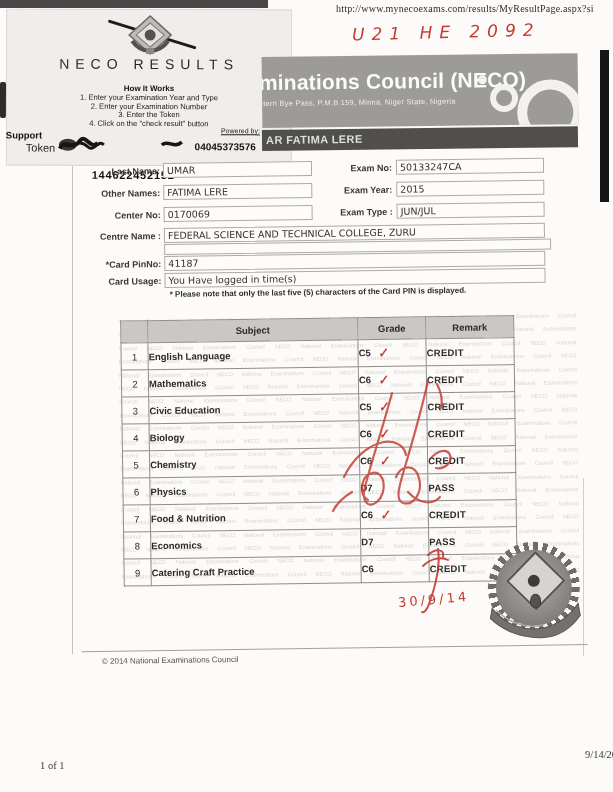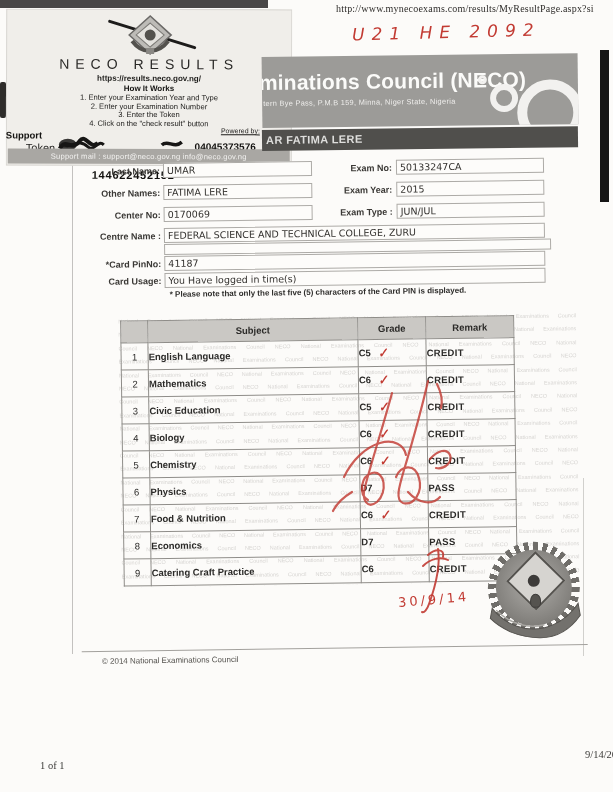--- a/index.html
+++ b/index.html
@@ -128,21 +128,20 @@
   <div class="abs card">
     <div class="pen-line"></div>
     <svg width="48" height="42" style="position:absolute;left:120px;top:6px;" viewBox="0 0 48 42">
       <polygon points="24,1 45,20 24,39 3,20" fill="#bdbbb7" stroke="#6b6967" stroke-width="1.5"></polygon>
       <polygon points="24,8 38,20 24,32 10,20" fill="#e4e2de" stroke="#7d7b77" stroke-width="1"></polygon>
       <circle cx="24" cy="20" r="5.5" fill="#54524e"></circle>
       <path d="M6 26 C12 34 18 36 24 36 C30 36 36 34 42 26" fill="none" stroke="#54524e" stroke-width="4"></path>
       <rect x="20" y="33" width="8" height="6" fill="#8a8884"></rect>
     </svg>
     <div class="card-title">NECO RESULTS</div>
-    <div class="card-site">https://results.neco.gov.ng/</div>
     <div class="card-how">How It Works</div>
     <div class="card-steps">
       <div>1. Enter your Examination Year and Type</div>
       <div>2. Enter your Examination Number</div>
       <div>3. Enter the Token</div>
       <div>4. Click on the "check result" button</div>
     </div>
     <div class="card-support">Support</div>
     <div class="card-powered">
       <div class="pb-label">Powered by:</div>
@@ -150,21 +149,20 @@
     </div>
     <div class="card-token-label">Token</div>
     <svg class="card-scribble" width="126" height="20" viewBox="0 0 126 20">
       <path d="M2 14 C8 2 14 18 22 6 C28 -2 32 16 40 8" fill="none" stroke="#171615" stroke-width="4"></path>
       <path d="M4 9 C12 16 20 2 30 12 C36 18 40 4 46 10" fill="none" stroke="#171615" stroke-width="3"></path>
       <path d="M104 10 C110 4 116 14 124 7" fill="none" stroke="#171615" stroke-width="3.4"></path>
       <ellipse cx="10" cy="10" rx="9" ry="6" fill="#171615" opacity=".85"></ellipse>
     </svg>
     <div class="card-token-num">144622452152</div>
     <div class="card-phone">04045373576</div>
-    <div class="card-mailbar">Support mail : support@neco.gov.ng  info@neco.gov.ng</div>
   </div>
 
   <div class="abs band">
     <div class="band-title">minations Council (NECO)</div>
     <div class="band-addr">tern Bye Pass, P.M.B 159, Minna, Niger State, Nigeria</div>
     <div class="ring ring-big"></div>
     <div class="ring ring-mid"></div>
     <div class="ring ring-dot"></div>
   </div>
   <div class="abs namebar">

